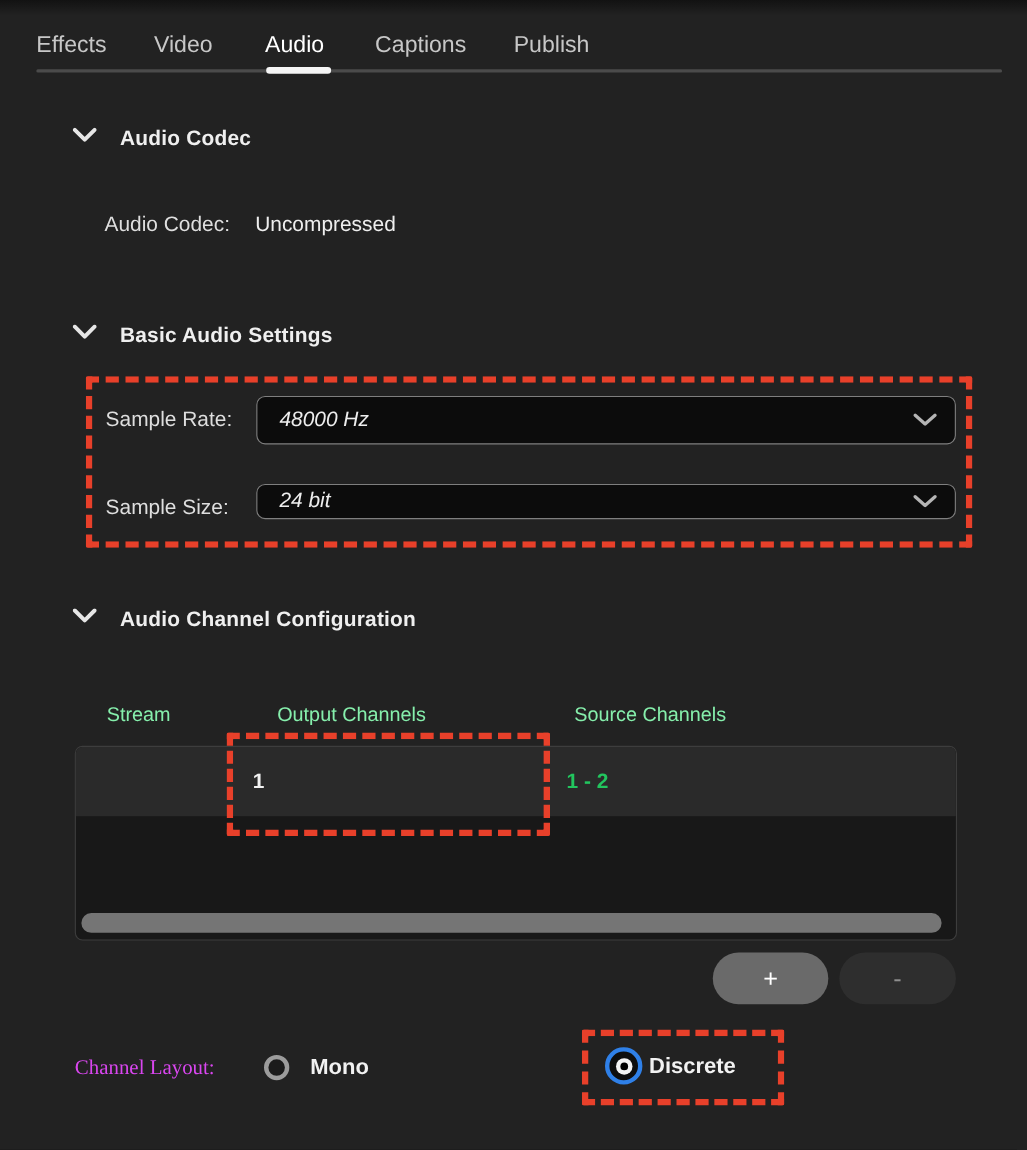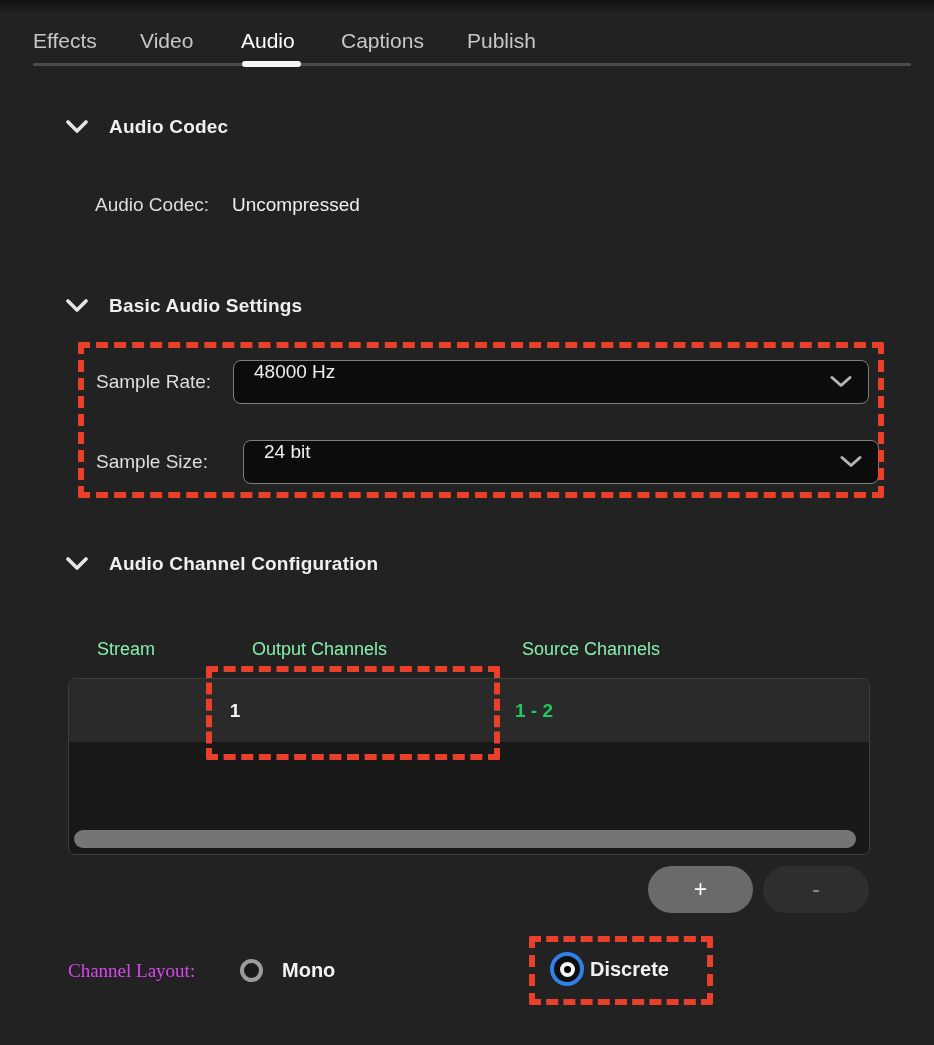--- a/index.html
+++ b/index.html
@@ -12,31 +12,31 @@
   .top-edge{position:absolute;top:0;left:0;width:934px;height:14px;
     background:linear-gradient(180deg,#121212 0%,#222222 100%);}
 
   
   .tab{position:absolute;top:29px;font-size:21px;color:#c7c7c7;cursor:pointer;background:none;border:none;padding:0;font-family:inherit;}
   .tab.active{color:#ffffff;}
   .tab-rail{position:absolute;top:63px;left:33px;width:878px;height:3px;background:#4b4b4b;border-radius:2px;}
   .tab-indicator{position:absolute;top:61px;left:242px;width:59px;height:6px;background:#f5f5f5;border-radius:3px;}
 
   
-  .sec-header{position:absolute;display:flex;align-items:center;gap:21px;cursor:pointer;}
+  .sec-header{position:absolute;display:flex;gap:21px;cursor:pointer;}
   .sec-title{font-size:19px;font-weight:700;color:#efefef;letter-spacing:.2px;}
   .chev{display:inline-flex;}
 
   
   .flabel{position:absolute;font-size:19px;color:#dedede;}
   .fvalue{position:absolute;font-size:19px;color:#eeeeee;}
 
   
   .dropdown{position:absolute;box-sizing:border-box;background:#0c0c0c;border:1.5px solid #7f7f7f;
-    border-radius:8px;display:flex;cursor:pointer;}
+    border-radius:8px;display:flex;align-items:center;cursor:pointer;font-style:italic;}
   .dd-text{font-size:19px;color:#eeeeee;padding-left:20px;flex:1;text-align:left;}
   .dd-chev{position:absolute;right:16px;top:50%;transform:translateY(-50%);display:inline-flex;}
 
   
   .annot{position:absolute;box-sizing:border-box;border:6px dashed #e8402a;border-radius:2px;pointer-events:none;}
 
   
   .col-head{position:absolute;font-size:18px;color:#86efac;}
   .table{position:absolute;left:68px;top:678px;width:802px;height:177px;box-sizing:border-box;
     background:#181818;border:1px solid #3d3d3d;border-radius:7px;overflow:hidden;}
@@ -107,21 +107,21 @@
   <div class="dropdown" style="left:233px;top:360px;width:636px;height:44px">
     <span class="dd-text">48000 Hz</span>
     <span class="dd-chev">
       <svg width="22" height="13" viewBox="0 0 22 13">
           <path d="M2 2 L11 10 L20 2" fill="none" stroke="#b5b5b5" stroke-width="3" stroke-linecap="round" stroke-linejoin="round"></path>
         </svg>
     </span>
   </div>
 
   <span class="flabel" style="left:96px;top:451px">Sample Size:</span>
-  <div class="dropdown" style="left:243px;top:440px;width:636px;height:44px">
+  <div class="dropdown" style="left:233px;top:440px;width:636px;height:32px">
     <span class="dd-text">24 bit</span>
     <span class="dd-chev">
       <svg width="22" height="13" viewBox="0 0 22 13">
           <path d="M2 2 L11 10 L20 2" fill="none" stroke="#b5b5b5" stroke-width="3" stroke-linecap="round" stroke-linejoin="round"></path>
         </svg>
     </span>
   </div>
 
   <div class="annot" style="left:78px;top:342px;width:806px;height:156px"></div>
 

